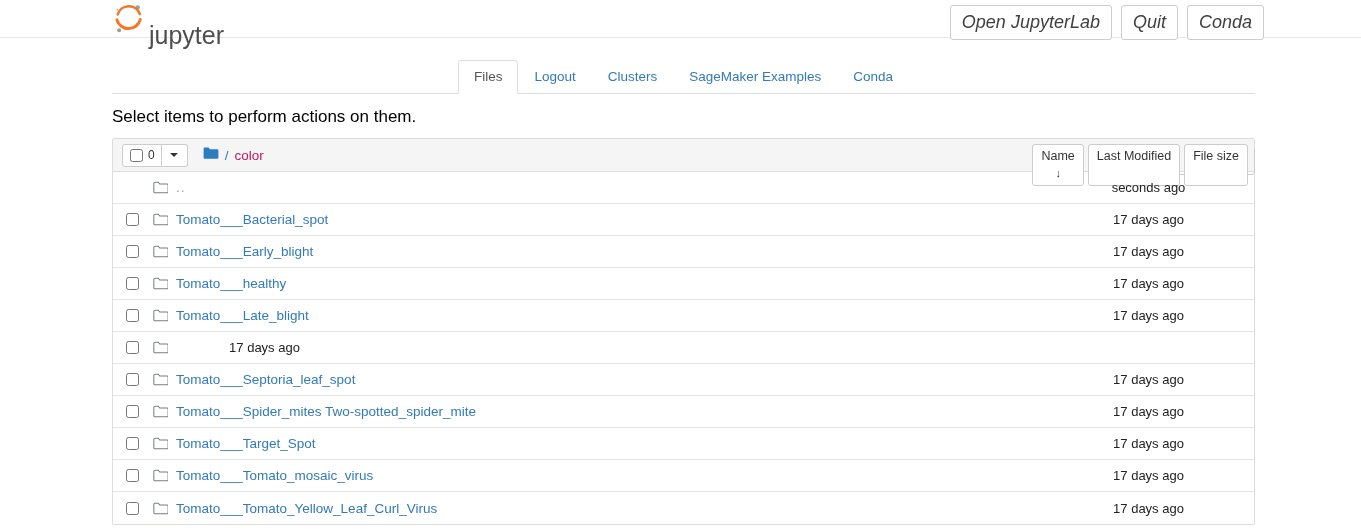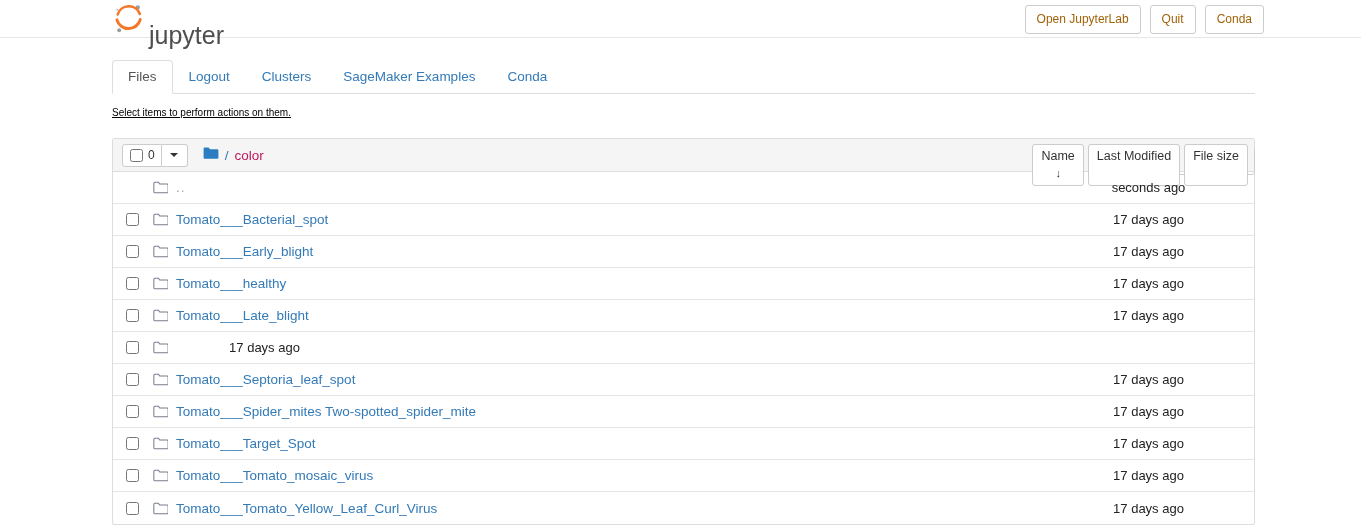--- a/index.html
+++ b/index.html
@@ -38,45 +38,47 @@
   }
   .header-actions {
     position: absolute;
     right: 97px; top: 5px;
     display: flex; gap: 9px;
   }
   .btn {
     background: #ffffff;
     border: 1px solid #cccccc;
     border-radius: 3px;
-    color: #a16207;
+    color: #404040;
     font-family: "Liberation Sans", sans-serif;
-    font-size: 12px;
+    font-size: 18px;
     line-height: 1;
     padding: 7px 11px 8px 11px;
     cursor: pointer;
     white-space: nowrap;
+    font-style: italic;
   }
 
   
   .container {
     position: absolute;
     left: 112px;
     top: 39px;
     width: 1143px;
   }
 
   
   .tabs {
     display: flex;
     align-items: flex-end;
     height: 35px;
     margin-top: 20px;
     border-bottom: 1px solid #dddddd;
     padding-left: 0px;
+    justify-content: center;
   }
   .tab {
     font-size: 13.5px;
     color: #337ab7;
     padding: 9px 15px 8px 15px;
     margin-bottom: -1px;
     border: 1px solid transparent;
     border-radius: 4px 4px 0 0;
     cursor: pointer;
     line-height: 1.1;
@@ -92,23 +94,22 @@
 
   
   .toolbar-row {
     position: relative;
     height: 32px;
     margin-top: 9px;
   }
   .toolbar-msg {
     position: absolute;
     left: 0; top: 4px;
-    font-size: 10px;
+    font-size: 17px;
     color: #000000;
-    text-decoration: underline;
   }
   .toolbar-right {
     position: absolute;
     right: 0; top: 0;
     display: flex;
     gap: 5px;
   }
   .btn-sm {
     background: #ffffff;
     border: 1px solid #cccccc;

